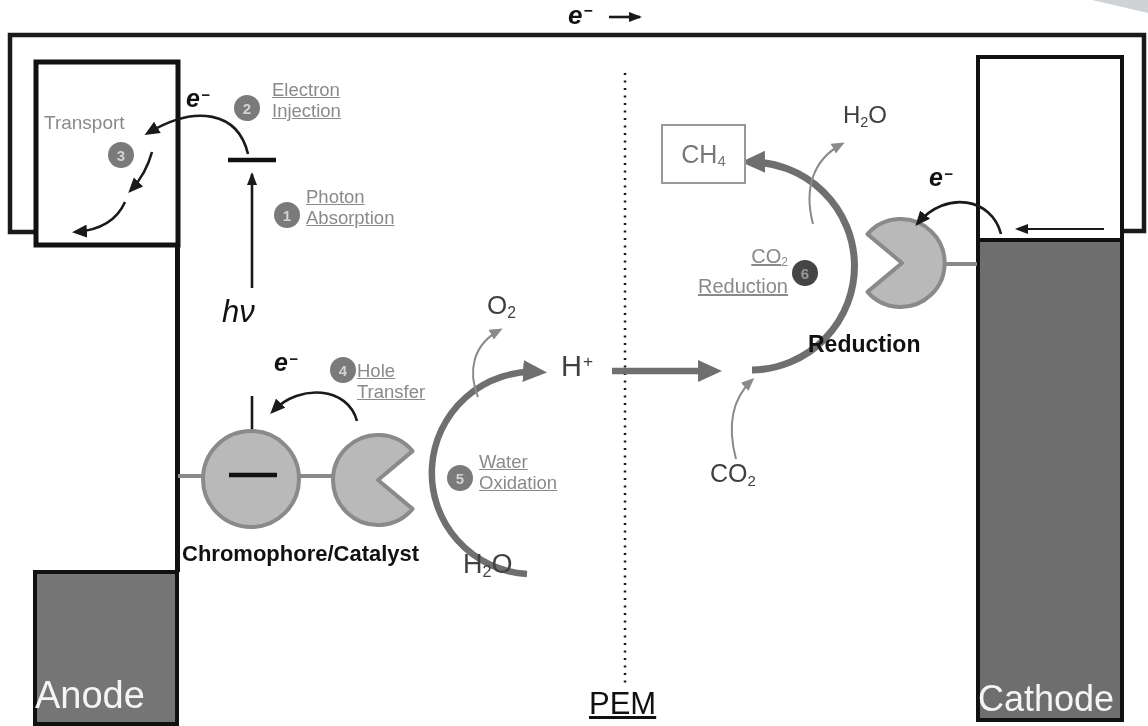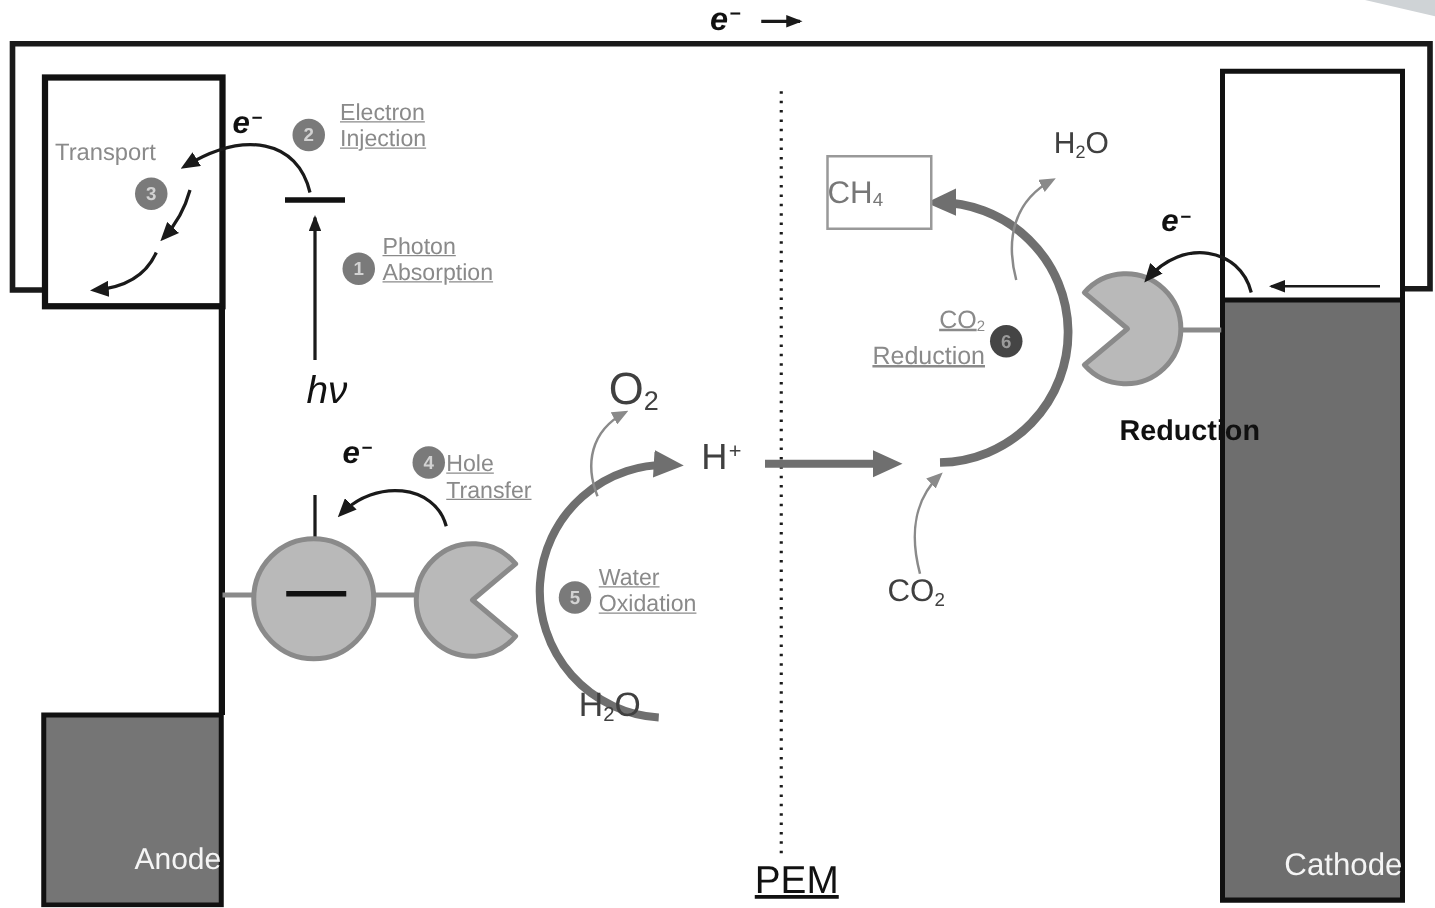--- a/index.html
+++ b/index.html
@@ -5,31 +5,31 @@
   html,body{margin:0;padding:0;background:#fff;}
   .stage{position:relative;width:1148px;height:726px;background:#fff;overflow:hidden;
          font-family:"Liberation Sans",sans-serif;}
   .layer{position:absolute;left:0;top:0;width:1148px;height:726px;}
   .lbl{position:absolute;color:#8a8a8a;white-space:nowrap;}
   .step{font-size:18.5px;line-height:21px;color:#8a8a8a;text-decoration:underline;}
   .blk{color:#111;}
   .wht{color:#f5f5f5;}
   .it{font-style:italic;}
   .bold{font-weight:bold;}
-  .ctr{text-align:right;}
+  .ctr{text-align:left;}
   .rgt{text-align:right;}
   .badge{position:absolute;width:26px;height:26px;border-radius:50%;background:#7a7a7a;
          color:#d2d2d2;font-size:15px;font-weight:bold;display:flex;align-items:center;
          justify-content:center;}
   .badge.dark{background:#454545;color:#9a9a9a;}
   .sup{font-size:.6em;position:relative;top:-.5em;margin-left:1px;}
   .sub{font-size:.6em;position:relative;top:.25em;}
   .eSym{font-style:italic;font-weight:600;color:#111;}
   .formula{color:#404040;}
-  .boxlbl{display:flex;align-items:center;}
+  .boxlbl{display:flex;align-items:center;justify-content:center;}
 </style>
 </head>
 <body>
 
 <div class="stage">
 
   <svg class="layer" viewBox="0 0 1148 726">
     <defs>
       <marker id="mBlackSm" markerUnits="userSpaceOnUse" markerWidth="13" markerHeight="10" refX="11" refY="5" orient="auto">
           <path d="M0 0 L13 5 L0 10 Z" fill="#1a1a1a"></path>
@@ -126,29 +126,30 @@
   <div class="badge" style="left:330px;top:357px;">4</div>
   <div class="lbl step" style="left:357px;top:340px;margin-top:20px;">
     <div>Hole</div>
     <div>Transfer</div>
   </div>
   <div class="lbl eSym" style="left:274px;top:348px;font-size:25px;">
     <span class="it">e</span><span class="sup">−</span>
   </div>
 
   <div class="lbl blk bold ctr" style="left:182px;top:541px;width:262px;font-size:22px;line-height:26px;">
+    <div>Chromophore/Catalyst</div>
   </div>
 
   <div class="badge" style="left:447px;top:465px;">5</div>
   <div class="lbl step" style="left:479px;top:451px;">
     <div>Water</div>
     <div>Oxidation</div>
   </div>
 
-  <div class="lbl formula" style="left:487px;top:290px;font-size:36px;">
+  <div class="lbl formula" style="left:487px;top:290px;font-size:26px;">
     <span>O</span><span class="sub">2</span>
   </div>
   <div class="lbl formula" style="left:463px;top:549px;font-size:27px;">
     <span>H</span><span class="sub">2</span><span>O</span>
   </div>
   <div class="lbl formula" style="left:561px;top:350px;font-size:29px;">
     <span>H</span><span class="sup">+</span>
   </div>
 
   <div class="lbl blk ctr" style="left:589px;top:686px;width:82px;font-size:31px;text-decoration:underline;">PEM</div>
@@ -172,16 +173,16 @@
   <div class="badge dark" style="left:792px;top:260px;">6</div>
 
   <div class="lbl blk bold ctr" style="left:808px;top:331px;width:200px;font-size:23px;line-height:26px;">
     <div>Reduction</div>
   </div>
 
   <div class="lbl eSym" style="left:929px;top:163px;font-size:25px;">
     <span class="it">e</span><span class="sup">−</span>
   </div>
 
-  <div class="lbl wht ctr" style="left:35px;top:674px;width:142px;font-size:24px;">Anode</div>
-  <div class="lbl wht ctr" style="left:978px;top:678px;width:144px;font-size:25px;">Cathode</div>
+  <div class="lbl wht ctr" style="left:35px;top:674px;width:142px;font-size:38px;">Anode</div>
+  <div class="lbl wht ctr" style="left:978px;top:678px;width:144px;font-size:36px;">Cathode</div>
 
 </div>
 
 </body></html>

